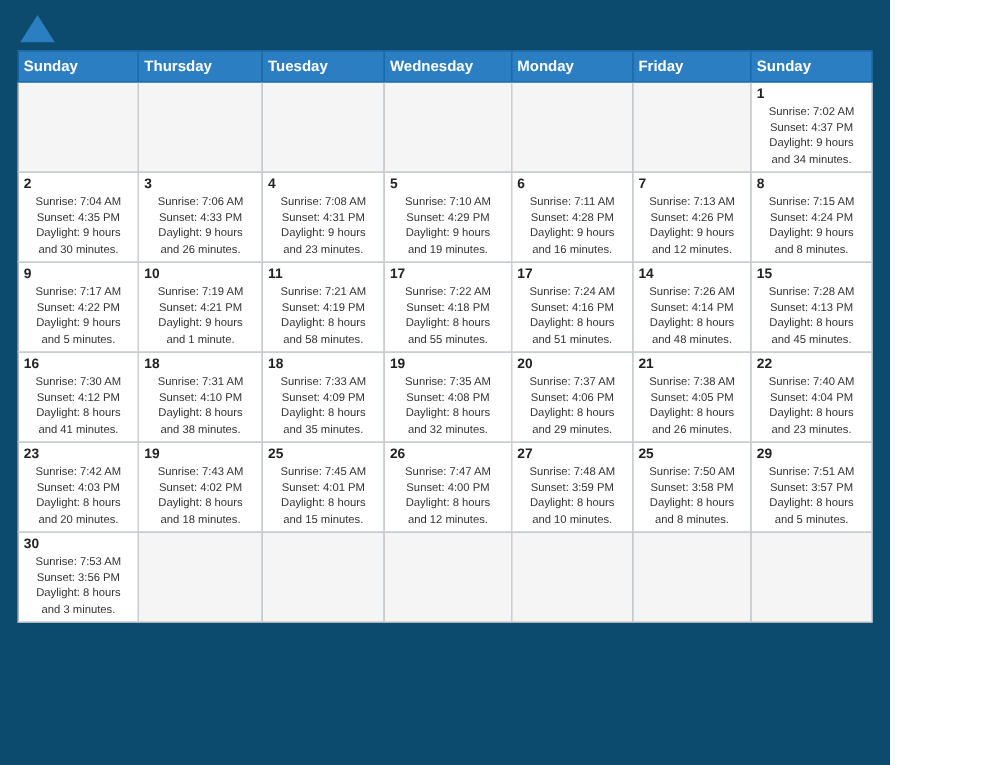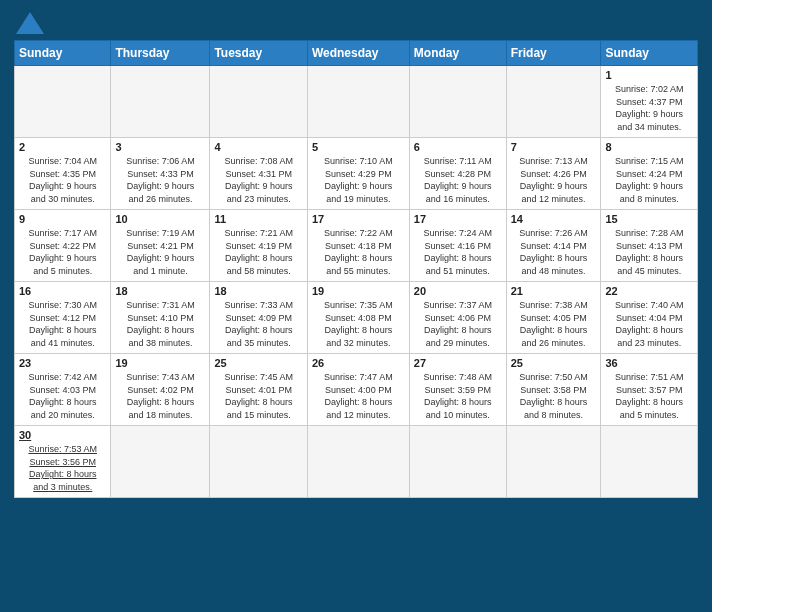--- a/index.html
+++ b/index.html
@@ -89,21 +89,20 @@
       margin-bottom: 2px;
     }
     .day-info {
       font-size: 9px;
       color: #333;
       line-height: 1.4;
       text-align: center;
     }
     .last-row td {
       height: 60px;
-      text-decoration: underline;
     }
   </style>
 </head>
 <body>
 
 <div class="page">
   <div class="header">
     <div class="logo">
       <div class="logo-text">
         <span class="general"></span>
@@ -255,21 +254,21 @@
           </td>
           <td>
             <span class="day-number">27</span>
             <div class="day-info">Sunrise: 7:48 AM<br>Sunset: 3:59 PM<br>Daylight: 8 hours<br>and 10 minutes.</div>
           </td>
           <td>
             <span class="day-number">25</span>
             <div class="day-info">Sunrise: 7:50 AM<br>Sunset: 3:58 PM<br>Daylight: 8 hours<br>and 8 minutes.</div>
           </td>
           <td>
-            <span class="day-number">36</span>
+            <span class="day-number">29</span>
             <div class="day-info">Sunrise: 7:51 AM<br>Sunset: 3:57 PM<br>Daylight: 8 hours<br>and 5 minutes.</div>
           </td>
         </tr>
         <tr class="last-row">
           <td>
             <span class="day-number">30</span>
             <div class="day-info">Sunrise: 7:53 AM<br>Sunset: 3:56 PM<br>Daylight: 8 hours<br>and 3 minutes.</div>
           </td>
           <td class="empty"></td>
           <td class="empty"></td>

